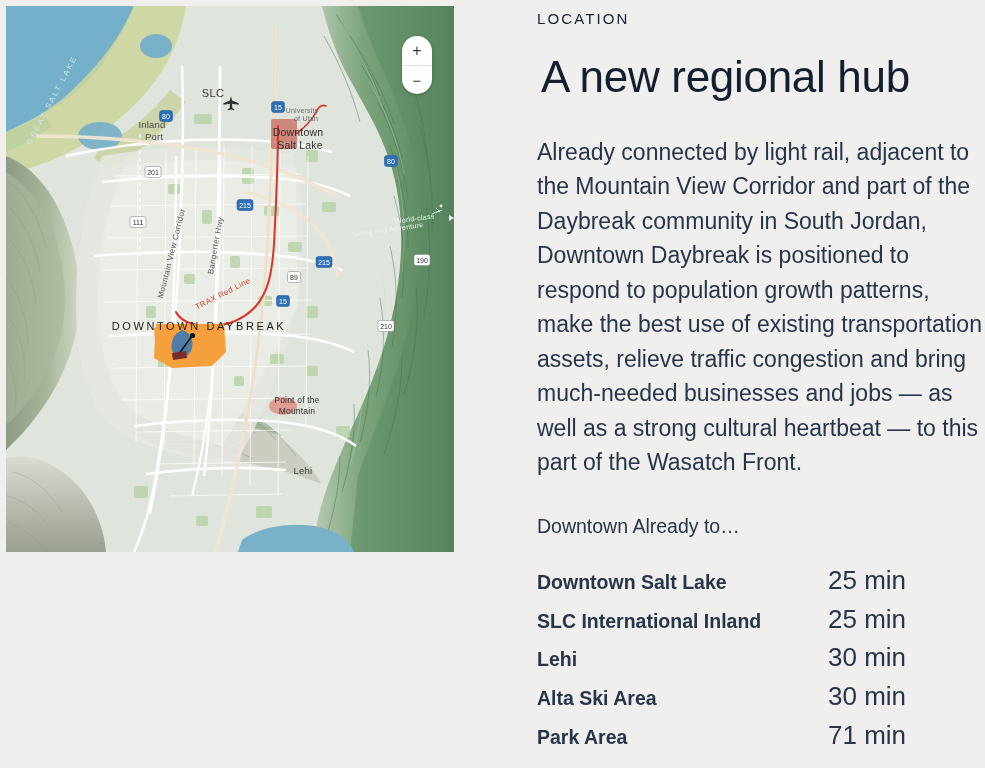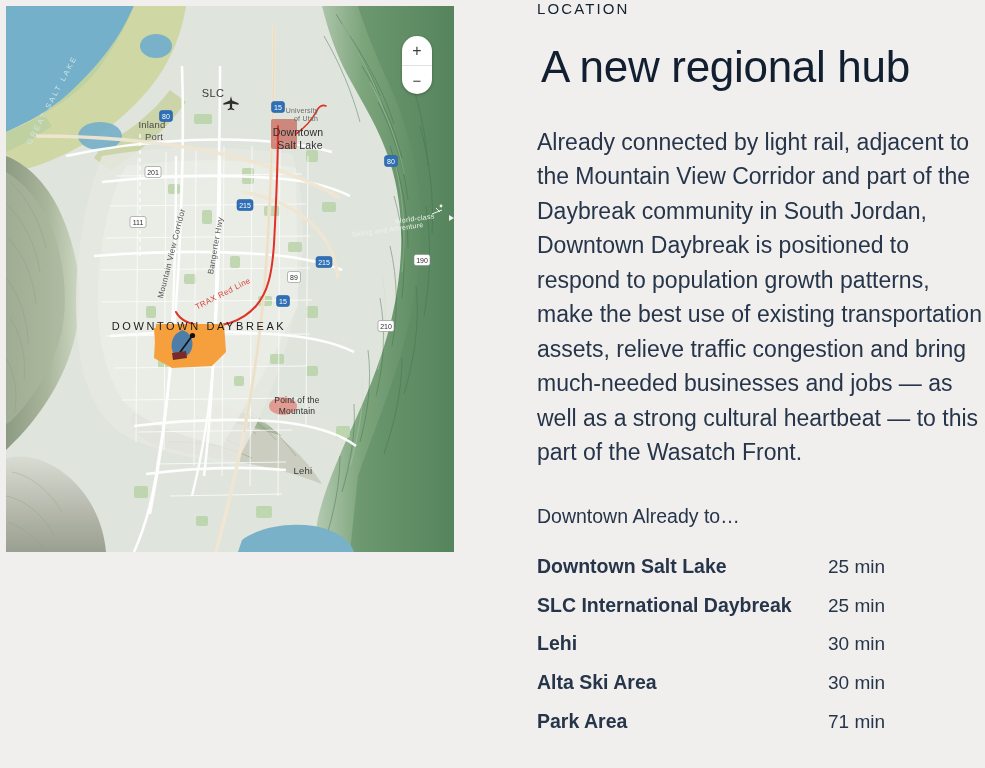--- a/index.html
+++ b/index.html
@@ -40,20 +40,21 @@
     font-family: "Liberation Sans", sans-serif;
   }
   .zoom-btn.minus { border-top: 1px solid #e2e2e2; font-size: 15px; }
 
   
   .content {
     position: absolute; left: 537px; top: 0;
     width: 448px; height: 768px;
   }
   .eyebrow {
+    margin-top: 10px;
     font-size: 15px;
     letter-spacing: 2.1px;
     color: #132132;
     font-weight: 400;
   }
   h1.title {
     margin: 27px 0 0 4px;
     font-size: 44px;
     line-height: 1.06;
     font-weight: 400;
@@ -82,21 +83,21 @@
     height: 38.6px;
   }
   .time-dest {
     width: 291px;
     font-size: 19.5px;
     color: #26354a;
     font-weight: 700;
     white-space: nowrap;
   }
   .time-val {
-    font-size: 19px;
+    font-size: 26px;
     color: #26354a;
     font-weight: 300;
     white-space: nowrap;
   }
 </style>
 </head>
 <body>
 
 <div class="page">
 
@@ -386,21 +387,21 @@
     <div class="eyebrow">LOCATION</div>
     <h1 class="title">A new regional hub</h1>
     <p class="body-copy">Already connected by light rail, adjacent to the Mountain View Corridor and part of the Daybreak community in South Jordan, Downtown Daybreak is positioned to respond to population growth patterns, make the best use of existing transportation assets, relieve traffic congestion and bring much-needed businesses and jobs — as well as a strong cultural heartbeat — to this part of the Wasatch Front.</p>
     <p class="lead-in">Downtown Already to…</p>
     <div class="times" id="times-list">
         <div class="time-row">
           <div class="time-dest">Downtown Salt Lake</div>
           <div class="time-val">25 min</div>
         </div>
         <div class="time-row">
-          <div class="time-dest">SLC International Daybreak</div>
+          <div class="time-dest">SLC International Inland</div>
           <div class="time-val">25 min</div>
         </div>
         <div class="time-row">
           <div class="time-dest">Lehi</div>
           <div class="time-val">30 min</div>
         </div>
         <div class="time-row">
           <div class="time-dest">Alta Ski Area</div>
           <div class="time-val">30 min</div>
         </div>

